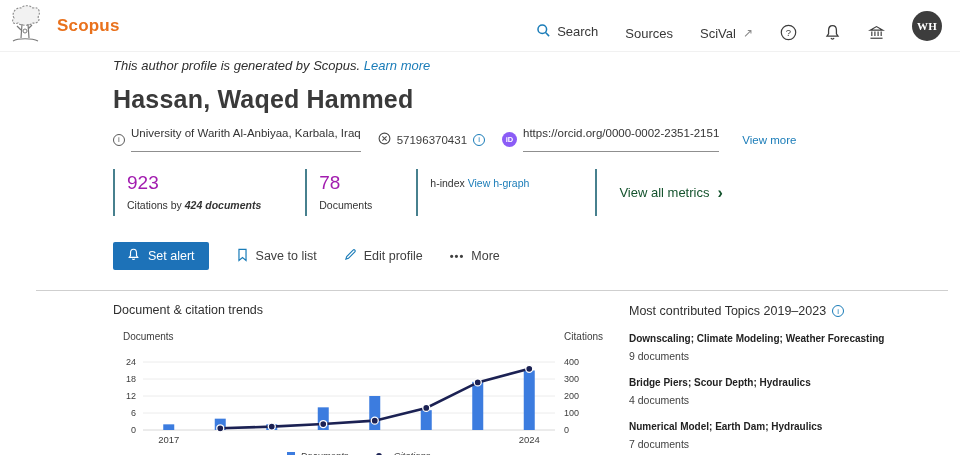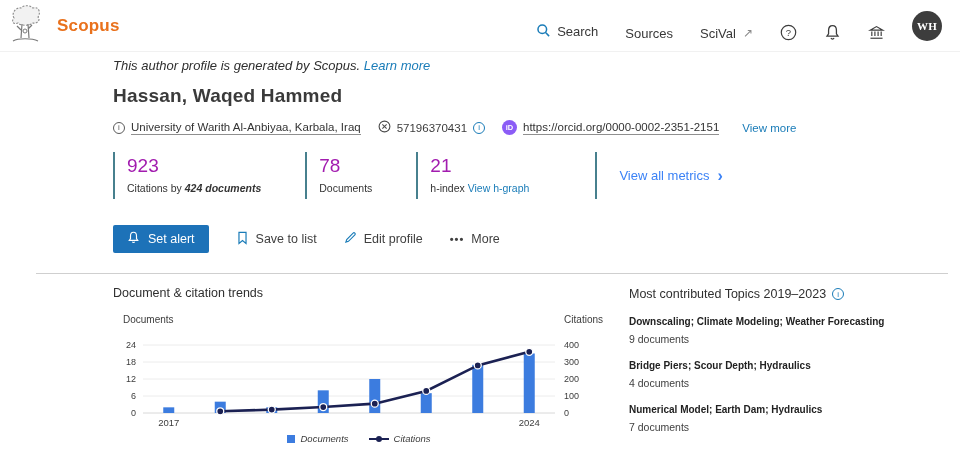--- a/index.html
+++ b/index.html
@@ -16,41 +16,41 @@
   .ext-arrow { color: #8a8a8a; font-size: 12px; margin-left: 1px; }
   .icon-btn { display: flex; align-items: center; cursor: pointer; }
   .avatar { width: 30px; height: 30px; border-radius: 50%; background: #3d3d3d; color: #fff;
     font-size: 11px; font-weight: bold; display: flex; align-items: center; justify-content: center;
     cursor: pointer; letter-spacing: .3px; font-family: Liberation Serif, serif; }
 
   
   .main { padding: 6px 16px 0 113px; }
   .disclaimer { font-size: 13px; font-style: italic; color: #2e2e2e; }
   .disclaimer a { color: #1a7cb8; text-decoration: none; cursor: pointer; }
-  .author-name { font-size: 19px; font-weight: 600; color: #3a3a3a; margin-top: 12px; letter-spacing: .2px; }
+  .author-name { font-size: 25px; font-weight: 600; color: #3a3a3a; margin-top: 12px; letter-spacing: .2px; }
   .id-row { display: flex; align-items: center; gap: 17px; margin-top: 13px; font-size: 11.5px; }
   .id-item { display: flex; align-items: center; gap: 6px; }
-  .u-link { color: #333; border-bottom: 1px solid #8f8f8f; padding-bottom: 1px; cursor: pointer; }
+  .u-link { color: #333; border-bottom: 1px solid #8f8f8f; padding-bottom: 12px; cursor: pointer; }
   .info-circle { width: 12px; height: 12px; border-radius: 50%; border: 1px solid #5a5a5a;
     color: #5a5a5a; font-size: 8px; display: inline-flex; align-items: center; justify-content: center;
     font-style: normal; flex: 0 0 auto; cursor: pointer; }
   .info-circle.blue { border-color: #1a7cb8; color: #1a7cb8; }
   .orcid-badge { width: 15px; height: 15px; border-radius: 50%; background: #8b5cf6; color: #fff;
     font-size: 7.5px; font-weight: bold; display: inline-flex; align-items: center; justify-content: center; }
   .view-more { color: #1a7cb8; cursor: pointer; margin-left: 6px; }
 
   
   .metrics-row { display: flex; align-items: stretch; margin-top: 17px; }
   .metric { border-left: 2px solid #47808e; padding: 3px 22px 5px 12px; margin-right: 22px; }
   .metric-value { font-size: 19px; color: #a21caf; }
   .metric-label { font-size: 10.5px; margin-top: 5px; color: #333; }
   .metric-label b { font-style: italic; }
   .metric-link { color: #1a7cb8; cursor: pointer; }
   .view-all { border-left: 2px solid #47808e; padding-left: 22px; margin-left: 22px;
-    display: flex; align-items: center; gap: 8px; color: #3b82f6; font-size: 13px; cursor: pointer; }
+    display: flex; align-items: center; gap: 8px; color: #14532d; font-size: 13px; cursor: pointer; }
   .chev { font-size: 16px; line-height: 1; font-weight: bold; }
 
   
   .actions-row { display: flex; align-items: center; gap: 27px; margin-top: 26px; font-size: 12.5px; }
   .btn-primary { display: flex; align-items: center; gap: 8px; background: #1d72b8; color: #fff;
     border: none; border-radius: 2px; padding: 6px 14px; font-size: 12.5px; cursor: pointer;
     font-family: "Liberation Sans", sans-serif; }
   .action-link { display: flex; align-items: center; gap: 7px; color: #404040; cursor: pointer; }
   .dots { letter-spacing: 1px; font-weight: bold; font-size: 11px; }
 
@@ -170,21 +170,20 @@
       <div class="metric-value">923</div>
       <div class="metric-label">
         <span>Citations by </span><b>424 documents</b>
       </div>
     </div>
     <div class="metric">
       <div class="metric-value">78</div>
       <div class="metric-label">Documents</div>
     </div>
     <div class="metric">
-      <div class="metric-value">21</div>
       <div class="metric-label">
         <span>h-index </span><span class="metric-link">View h-graph</span>
       </div>
     </div>
     <div class="view-all">
       <span>View all metrics</span>
       <span class="chev">›</span>
     </div>
   </div>
 

